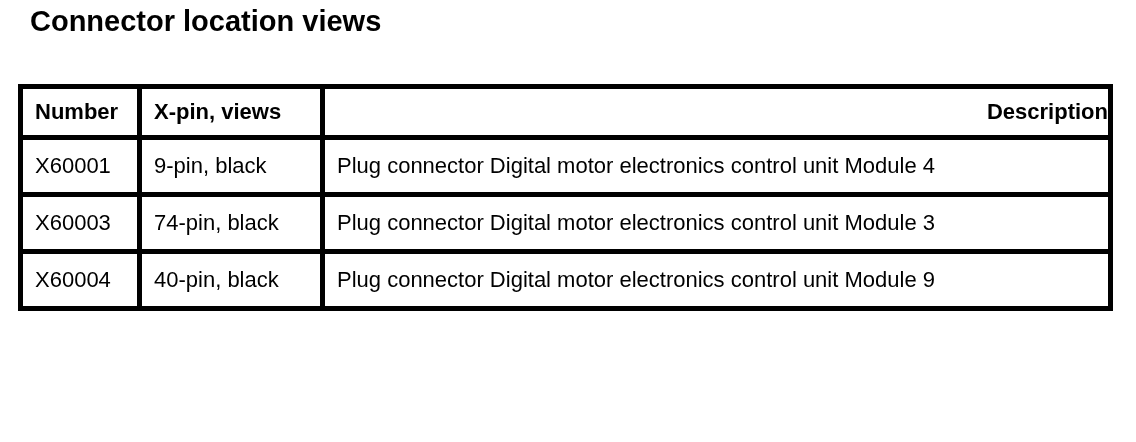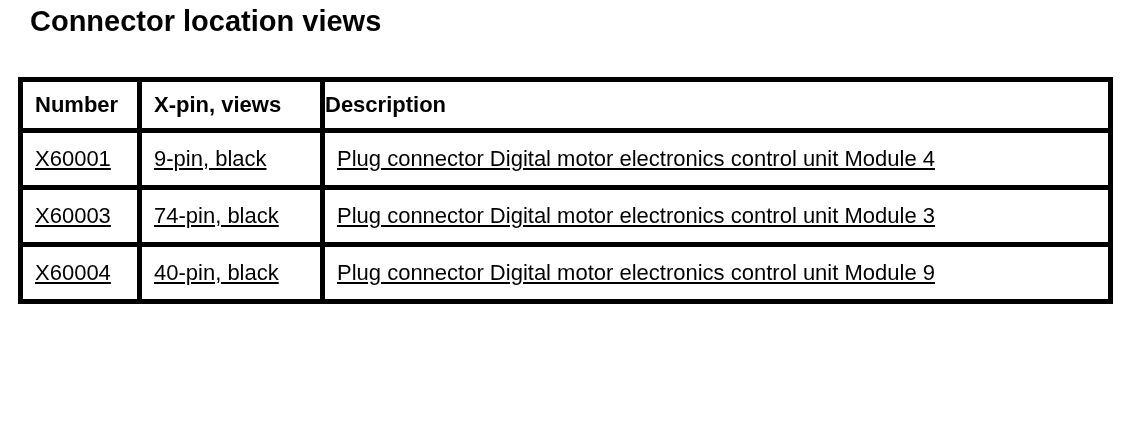--- a/index.html
+++ b/index.html
@@ -23,21 +23,21 @@
     margin: 0;
     font-size: 29px;
     font-weight: bold;
     letter-spacing: 0px;
     line-height: 34px;
     white-space: nowrap;
   }
   table.connector-table {
     position: absolute;
     left: 18px;
-    top: 77px;
+    top: 84px;
     width: 1095px;
     border-collapse: collapse;
     table-layout: fixed;
     background: #0f766e;
   }
   table.connector-table th,
   table.connector-table td {
     border: 5px solid #000000;
     background: #ffffff;
     font-size: 22px;
@@ -45,27 +45,26 @@
     padding: 0 8px 0 12px;
     white-space: nowrap;
     overflow: hidden;
   }
   table.connector-table th {
     font-weight: bold;
     text-align: left;
     height: 46px;
   }
   table.connector-table th.col-desc-header {
-    text-align: left;
+    text-align: right;
     padding: 0;
   }
   table.connector-table td {
     font-weight: normal;
     height: 52px;
-    text-decoration: underline;
   }
   .w-number { width: 119px; }
   .w-pin    { width: 183px; }
 </style>
 </head>
 <body>
 
 <div class="page">
 
   <h1 class="page-title">Connector location views</h1>

